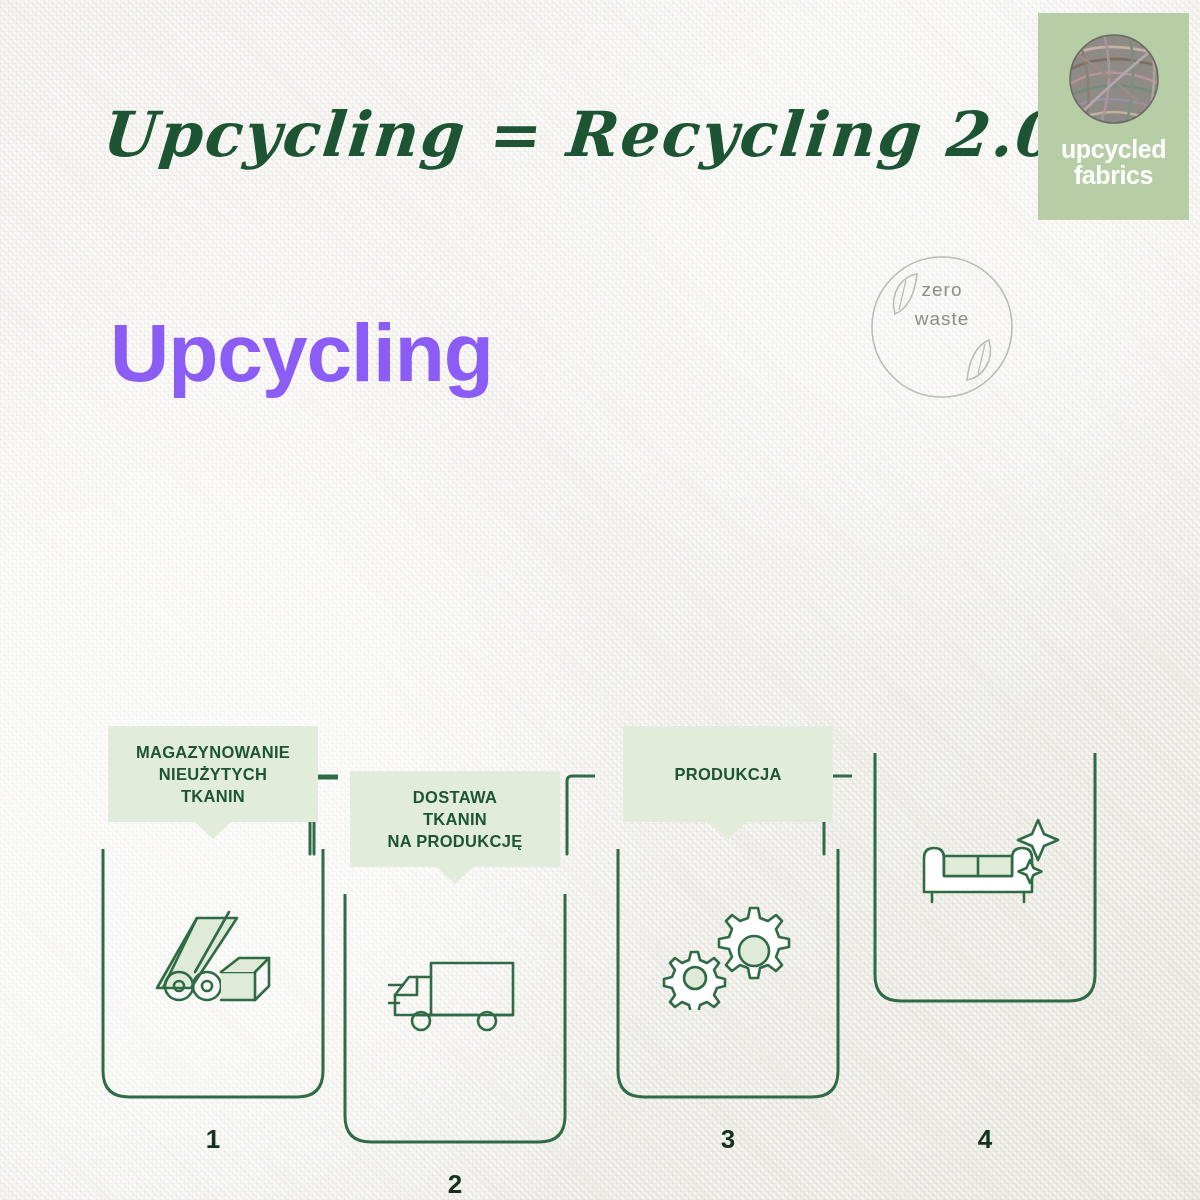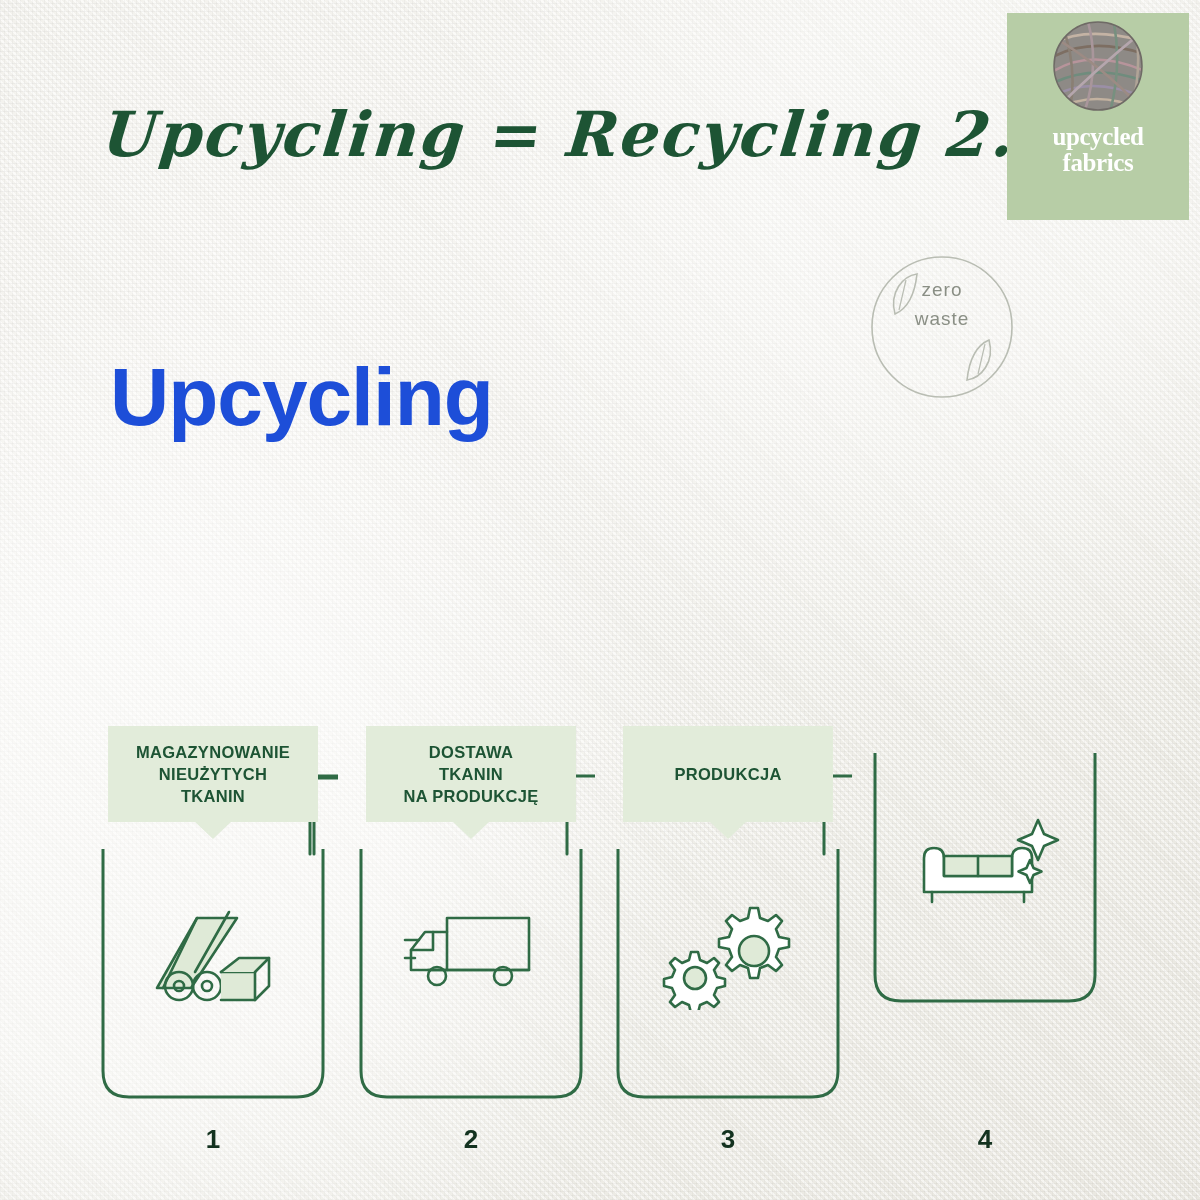--- a/index.html
+++ b/index.html
@@ -52,30 +52,29 @@
     color: #1d5434;
     transform: skewX(-6deg);
     white-space: nowrap;
   }
 
   
   .logo-badge {
     position: absolute;
     right: 11px;
     top: 13px;
-    width: 182px;
+    width: 151px;
     height: 207px;
     background: #b7cda6;
     display: flex;
     flex-direction: column;
     align-items: center;
     justify-content: flex-start;
-    padding-top: 3px;
+    padding-top: 16px;
     box-sizing: border-box;
-    font-family: Liberation Serif, serif;
   }
   .yarn-ball { width: 110px; height: 100px; }
   .logo-text {
     margin-top: 8px;
     color: #ffffff;
     font-weight: 700;
     font-size: 25px;
     line-height: 1.03;
     text-align: center;
     letter-spacing: -0.4px;
@@ -102,23 +101,22 @@
   .stamp .z-line1 { top: 27px; }
   .stamp .z-line2 { top: 56px; }
 
   
   .big-heading {
     position: absolute;
     left: 110px;
     top: 306px;
     font-size: 82px;
     font-weight: 700;
-    color: #1d4ed8;
+    color: #8b5cf6;
     letter-spacing: -1px;
-    margin-top: 44px;
   }
   .lead {
     position: absolute;
     left: 110px;
     top: 460px;
     width: 960px;
     font-size: 33.5px;
     line-height: 1.48;
     color: #20211f;
   }
@@ -131,21 +129,21 @@
     width: 1200px;
     height: 440px;
     padding-left: 36px;
   }
   .step {
     position: absolute;
     top: 0;
     width: 258px;
   }
   .step-1 { left: 100px; }
-  .step-2 { left: 358px; }
+  .step-2 { left: 342px; margin-top: 45px; }
   .step-3 { left: 615px; }
   .step-4 { left: 872px; }
 
   .label-box {
     position: relative;
     width: 210px;
     min-height: 96px;
     margin-left: 8px;
     background: #e2ecda;
     display: flex;

